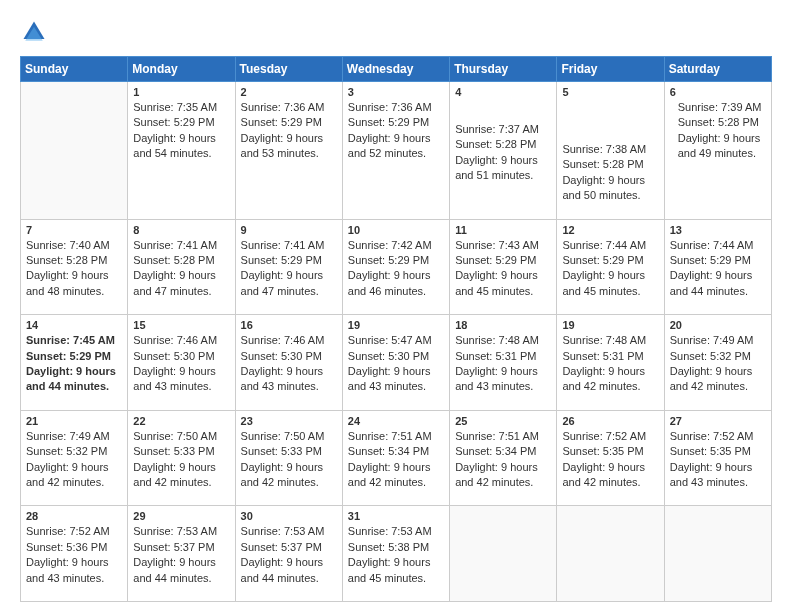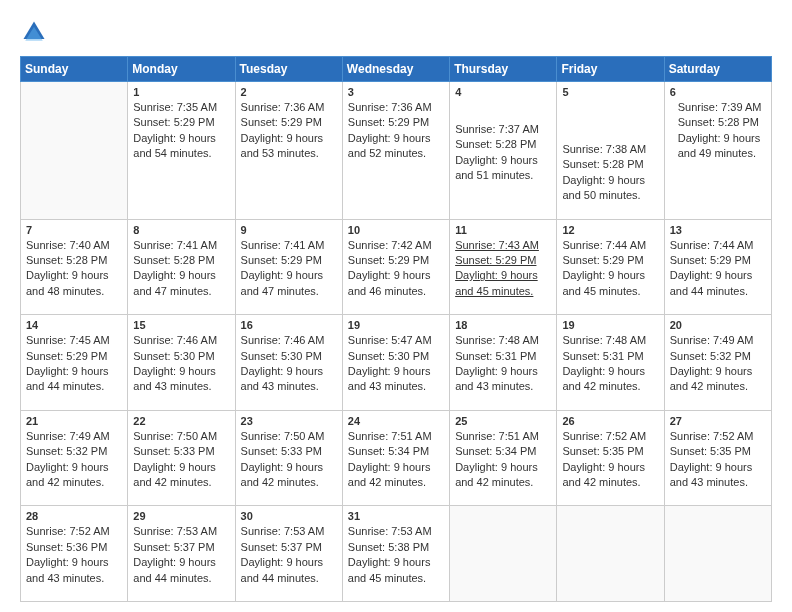--- a/index.html
+++ b/index.html
@@ -200,21 +200,21 @@
           </td>
           <td>
             <div class="day-num">10</div>
             <div class="day-info" style="white-space: pre-line;">Sunrise: 7:42 AM
 Sunset: 5:29 PM
 Daylight: 9 hours
 and 46 minutes.</div>
           </td>
           <td>
             <div class="day-num">11</div>
-            <div class="day-info" style="white-space: pre-line; text-decoration: underline;">Sunrise: 7:43 AM
+            <div class="day-info" style="white-space: pre-line;">Sunrise: 7:43 AM
 Sunset: 5:29 PM
 Daylight: 9 hours
 and 45 minutes.</div>
           </td>
           <td>
             <div class="day-num">12</div>
             <div class="day-info" style="white-space: pre-line;">Sunrise: 7:44 AM
 Sunset: 5:29 PM
 Daylight: 9 hours
 and 45 minutes.</div>
@@ -223,21 +223,21 @@
             <div class="day-num">13</div>
             <div class="day-info" style="white-space: pre-line;">Sunrise: 7:44 AM
 Sunset: 5:29 PM
 Daylight: 9 hours
 and 44 minutes.</div>
           </td>
         </tr>
         <tr>
           <td>
             <div class="day-num">14</div>
-            <div class="day-info" style="white-space: pre-line;">Sunrise: 7:45 AM
+            <div class="day-info" style="white-space: pre-line; font-weight: bold;">Sunrise: 7:45 AM
 Sunset: 5:29 PM
 Daylight: 9 hours
 and 44 minutes.</div>
           </td>
           <td>
             <div class="day-num">15</div>
             <div class="day-info" style="white-space: pre-line;">Sunrise: 7:46 AM
 Sunset: 5:30 PM
 Daylight: 9 hours
 and 43 minutes.</div>

